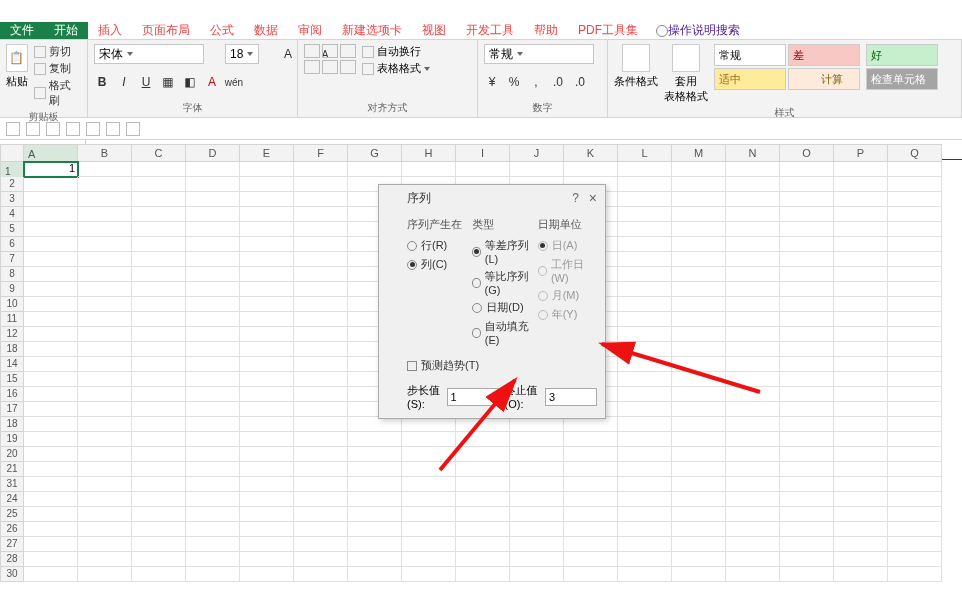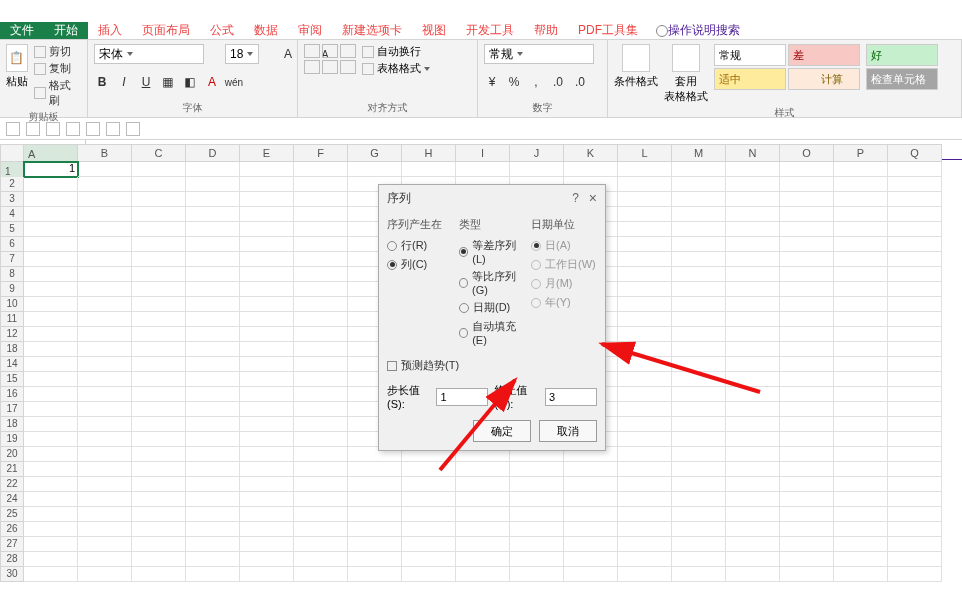--- a/index.html
+++ b/index.html
@@ -64,21 +64,21 @@
 .ch { width: 54px; border: 1px solid #d4d4d4; border-left: none; background: #f3f3f3; text-align: center; color: #555; font-size: 11px; line-height: 16px; }
 .ch.sel { background: #d8e8dc; }
 .rows { }
 .row { display: flex; height: 15px; }
 .rh { width: 24px; border: 1px solid #d4d4d4; border-top: none; background: #f3f3f3; text-align: center; color: #555; font-size: 10px; line-height: 14px; }
 .rh.sel { background: #d8e8dc; }
 .cell { width: 54px; border-right: 1px solid #e0e0e0; border-bottom: 1px solid #e0e0e0; }
 .cell.active { outline: 2px solid #1a7f49; outline-offset: -1px; background: #fff; text-align: right; padding: 0 2px; font-size: 11px; line-height: 13px; }
 
 
-.dialog { position: absolute; left: 378px; top: 184px; width: 228px; background: #f0f0f0; border: 1px solid #aaa; box-shadow: 2px 2px 6px rgba(0,0,0,0.2); }
+.dialog { position: absolute; left: 378px; top: 184px; width: 228px; background: #f0f0f0; border: 1px solid #aaa; box-shadow: 2px 2px 6px rgba(0,0,0,0.2); padding-left: 20px; }
 .dlg-title { height: 26px; display: flex; align-items: center; justify-content: space-between; padding: 0 8px; color: #333; }
 .dlg-title .r { display: flex; gap: 10px; align-items: center; color: #666; }
 .dlg-close { cursor: pointer; font-size: 14px; }
 .dlg-body { padding: 6px 8px 8px 8px; }
 .dlg-cols { display: flex; gap: 6px; }
 .fieldset { flex: 1; }
 .fs-label { color: #555; font-size: 11px; margin-bottom: 4px; }
 .opt { display: flex; align-items: center; gap: 4px; font-size: 11px; color: #333; padding: 2px 0; }
 .radio { width: 10px; height: 10px; border: 1px solid #888; border-radius: 50%; display: inline-flex; align-items: center; justify-content: center; }
 .radio.on::after { content: ""; width: 5px; height: 5px; background: #333; border-radius: 50%; }
@@ -695,21 +695,21 @@
         <div class="cell"></div>
         <div class="cell"></div>
         <div class="cell"></div>
         <div class="cell"></div>
         <div class="cell"></div>
         <div class="cell"></div>
         <div class="cell"></div>
         <div class="cell"></div>
       </div>
       <div class="row">
-        <div class="rh">22</div>
+        <div class="rh">31</div>
         <div class="cell"></div>
         <div class="cell"></div>
         <div class="cell"></div>
         <div class="cell"></div>
         <div class="cell"></div>
         <div class="cell"></div>
         <div class="cell"></div>
         <div class="cell"></div>
         <div class="cell"></div>
         <div class="cell"></div>
@@ -906,24 +906,20 @@
     </div>
     <div class="opt" style="margin-top:8px">
         <span class="chk"></span>
         <span>预测趋势(T)</span>
       </div>
     <div class="dlg-row">
       <span>步长值(S):</span>
       <input value="1" style="">
       <span>终止值(O):</span>
       <input value="3" style="">
-    </div>
-    <div class="dlg-btns">
-      <button class="dlg-btn">确定</button>
-      <button class="dlg-btn">取消</button>
     </div>
   </div>
 </div>
 
 <div class="arrow" style="left:430px;top:370px">
   <svg width="110" height="110">
       <defs>
         <marker id="ah1" markerWidth="10" markerHeight="10" refX="8" refY="3" orient="auto">
           <path d="M0,0 L0,6 L9,3 z" fill="#e11"></path>
         </marker>

